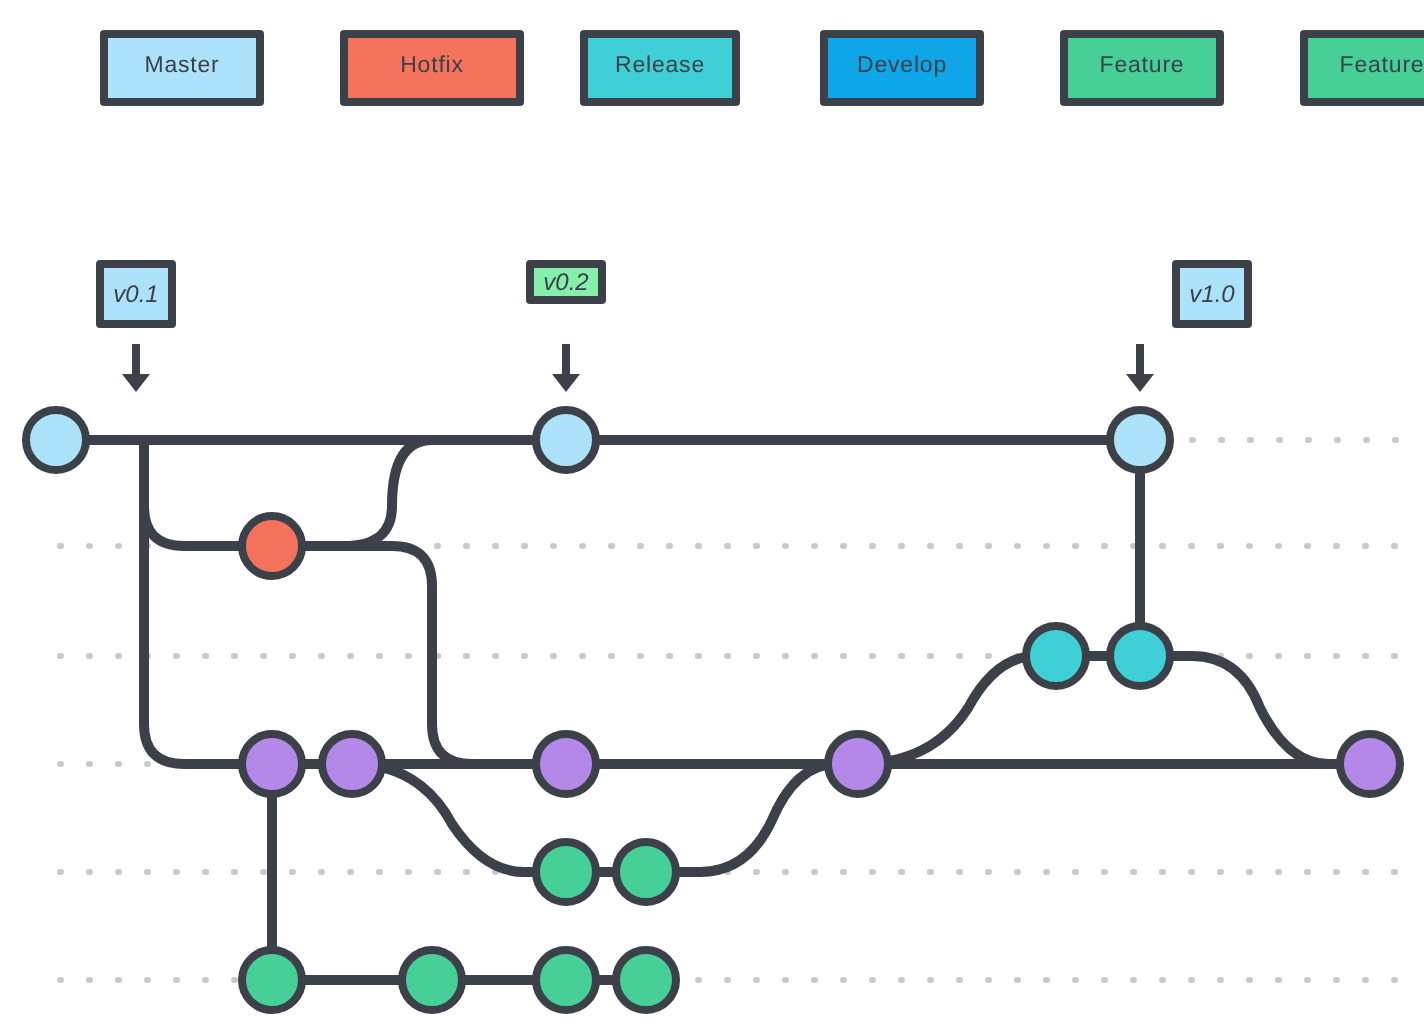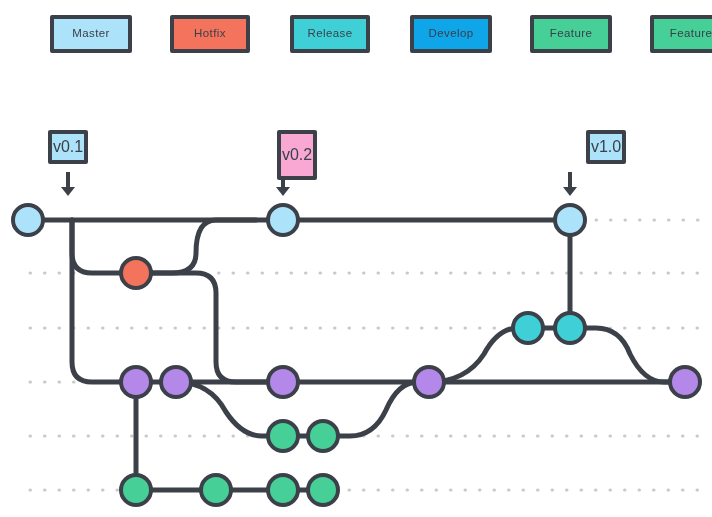--- a/index.html
+++ b/index.html
@@ -51,24 +51,25 @@
   .tag {
     position: absolute;
     box-sizing: border-box;
     border: 4px solid #3b4049;
     border-radius: 2px;
     display: flex;
     align-items: center;
     justify-content: center;
   }
   .tag-label {
-    font-size: 16px;
+    font-size: 12px;
     color: #3b4049;
     line-height: 1;
     white-space: nowrap;
+    font-style: italic;
   }
 
   
   svg#graph {
     position: absolute;
     top: 0;
     left: 0;
     width: 712px;
     height: 517px;
     display: block;
@@ -103,21 +104,21 @@
 </style>
 </head>
 <body>
 
 <div id="diagram-root">
 
   <div class="legend">
       <div class="legend-item" style="left: 14px; top: 15px; width: 82px; height: 38px; background: rgb(173, 227, 250);">
         <span class="legend-label">Master</span>
       </div>
-      <div class="legend-item" style="left: 134px; top: 15px; width: 80px; height: 38px; background: rgb(244, 115, 92);">
+      <div class="legend-item" style="left: 134px; top: 15px; width: 92px; height: 38px; background: rgb(244, 115, 92);">
         <span class="legend-label">Hotfix</span>
       </div>
       <div class="legend-item" style="left: 254px; top: 15px; width: 80px; height: 38px; background: rgb(62, 208, 214);">
         <span class="legend-label">Release</span>
       </div>
       <div class="legend-item" style="left: 374px; top: 15px; width: 82px; height: 38px; background: #0ea5e9;">
         <span class="legend-label">Develop</span>
       </div>
       <div class="legend-item" style="left: 494px; top: 15px; width: 82px; height: 38px; background: rgb(70, 207, 150);">
         <span class="legend-label">Feature</span>
@@ -179,21 +180,21 @@
         <circle cx="216" cy="490" r="15" class="node-circle" fill="#46cf96" stroke="#3b4049"></circle>
         <circle cx="283" cy="490" r="15" class="node-circle" fill="#46cf96" stroke="#3b4049"></circle>
         <circle cx="323" cy="490" r="15" class="node-circle" fill="#46cf96" stroke="#3b4049"></circle>
       </g>
   </svg>
 
   <div id="tags-layer">
       <div class="tag" style="left: 48px; top: 130px; width: 40px; height: 34px; background: rgb(173, 227, 250);">
         <span class="tag-label">v0.1</span>
       </div>
-      <div class="tag" style="left: 277px; top: 130px; width: 40px; height: 50px; background: #f9a8d4;">
+      <div class="tag" style="left: 263px; top: 130px; width: 40px; height: 22px; background: #86efac;">
         <span class="tag-label">v0.2</span>
       </div>
       <div class="tag" style="left: 550px; top: 130px; width: 40px; height: 34px; background: rgb(173, 227, 250); margin-left: 36px;">
         <span class="tag-label">v1.0</span>
       </div>
     </div>
 
 </div>
 
 </body></html>

